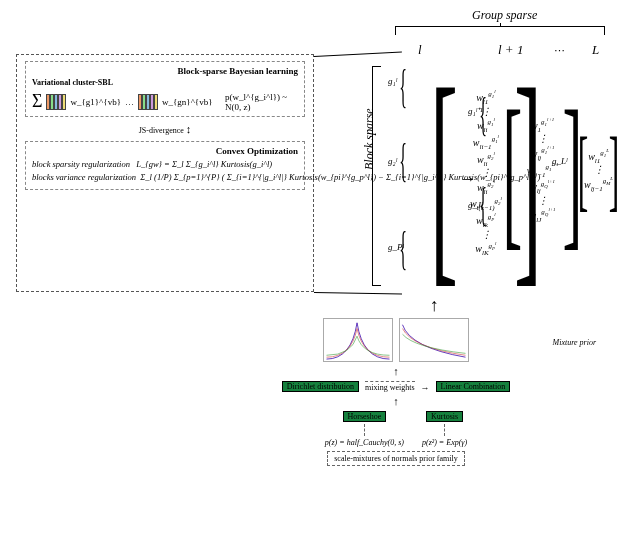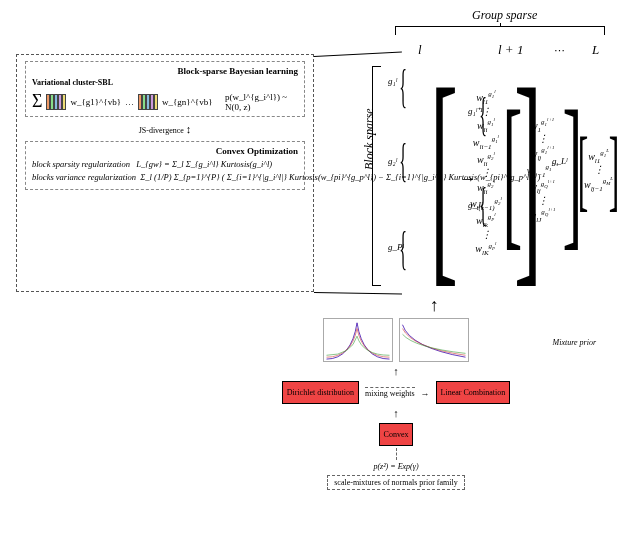--- a/index.html
+++ b/index.html
@@ -136,22 +136,22 @@
   .js { text-align:center; font-size:8px; margin:2px 0 2px 0;}
   .convex .eq { font-size:8.5px; }
 
   
   .prior-area { position:absolute; top:318px; left:246px; width:300px; }
   .mini-charts { display:flex; justify-content:center; gap:6px; margin-bottom:4px;}
   .mini { width:70px; height:44px; border:0.5px solid #aaa; position:relative; background:#fff;}
   .mini svg { width:100%; height:100%; }
   .mix-lbl { position:absolute; right:-50px; top:20px; font-size:8px; font-style:italic;}
   .dbox {
-    border:1px solid #000; padding:6px 4px; font-size:8px; text-align:center;
-    background:#ef4444; display:inline-block;
+    border:1px solid #000; padding:0 4px; font-size:8px; text-align:center;
+    background:#15803d; display:inline-block;
   }
   .row-center { display:flex; justify-content:center; align-items:center; gap:6px; margin:4px 0;}
   .uparr { text-align:center; font-size:11px; line-height:1; }
   .three { display:flex; justify-content:center; gap:18px; margin-top:4px;}
   .three .col { display:flex; flex-direction:column; align-items:center; gap:2px; font-size:8px;}
   .dash-v { border-left:1px dashed #666; height:12px; }
   .pz { font-size:8px; font-style:italic; text-align:center; }
   .family-box {
     border:1px dashed #666; padding:2px 6px; font-size:8px;
     text-align:center; margin: 4px auto 0 auto; width:fit-content;
@@ -306,21 +306,26 @@
     </div>
     <div class="uparr">↑</div>
     <div class="row-center">
       <span class="dbox">Dirichlet distribution</span>
       <span style="font-size:8px;border-top:1px dashed #666;padding-top:1px;">mixing weights</span>→
       <span class="dbox">Linear Combination</span>
     </div>
     <div class="uparr">↑</div>
     <div class="three">
       <div class="col">
-        <span class="dbox">Convex</span>
+        <span class="dbox">Horseshoe</span>
+        <span class="dash-v"></span>
+        <span class="pz">p(z) = half_Cauchy(0, s)</span>
+      </div>
+      <div class="col">
+        <span class="dbox">Kurtosis</span>
         <span class="dash-v"></span>
         <span class="pz">p(z²) = Exp(γ)</span>
       </div>
     </div>
     <div class="family-box">scale-mixtures of normals prior family</div>
   </div>
 
 </div>
 
 </body></html>

